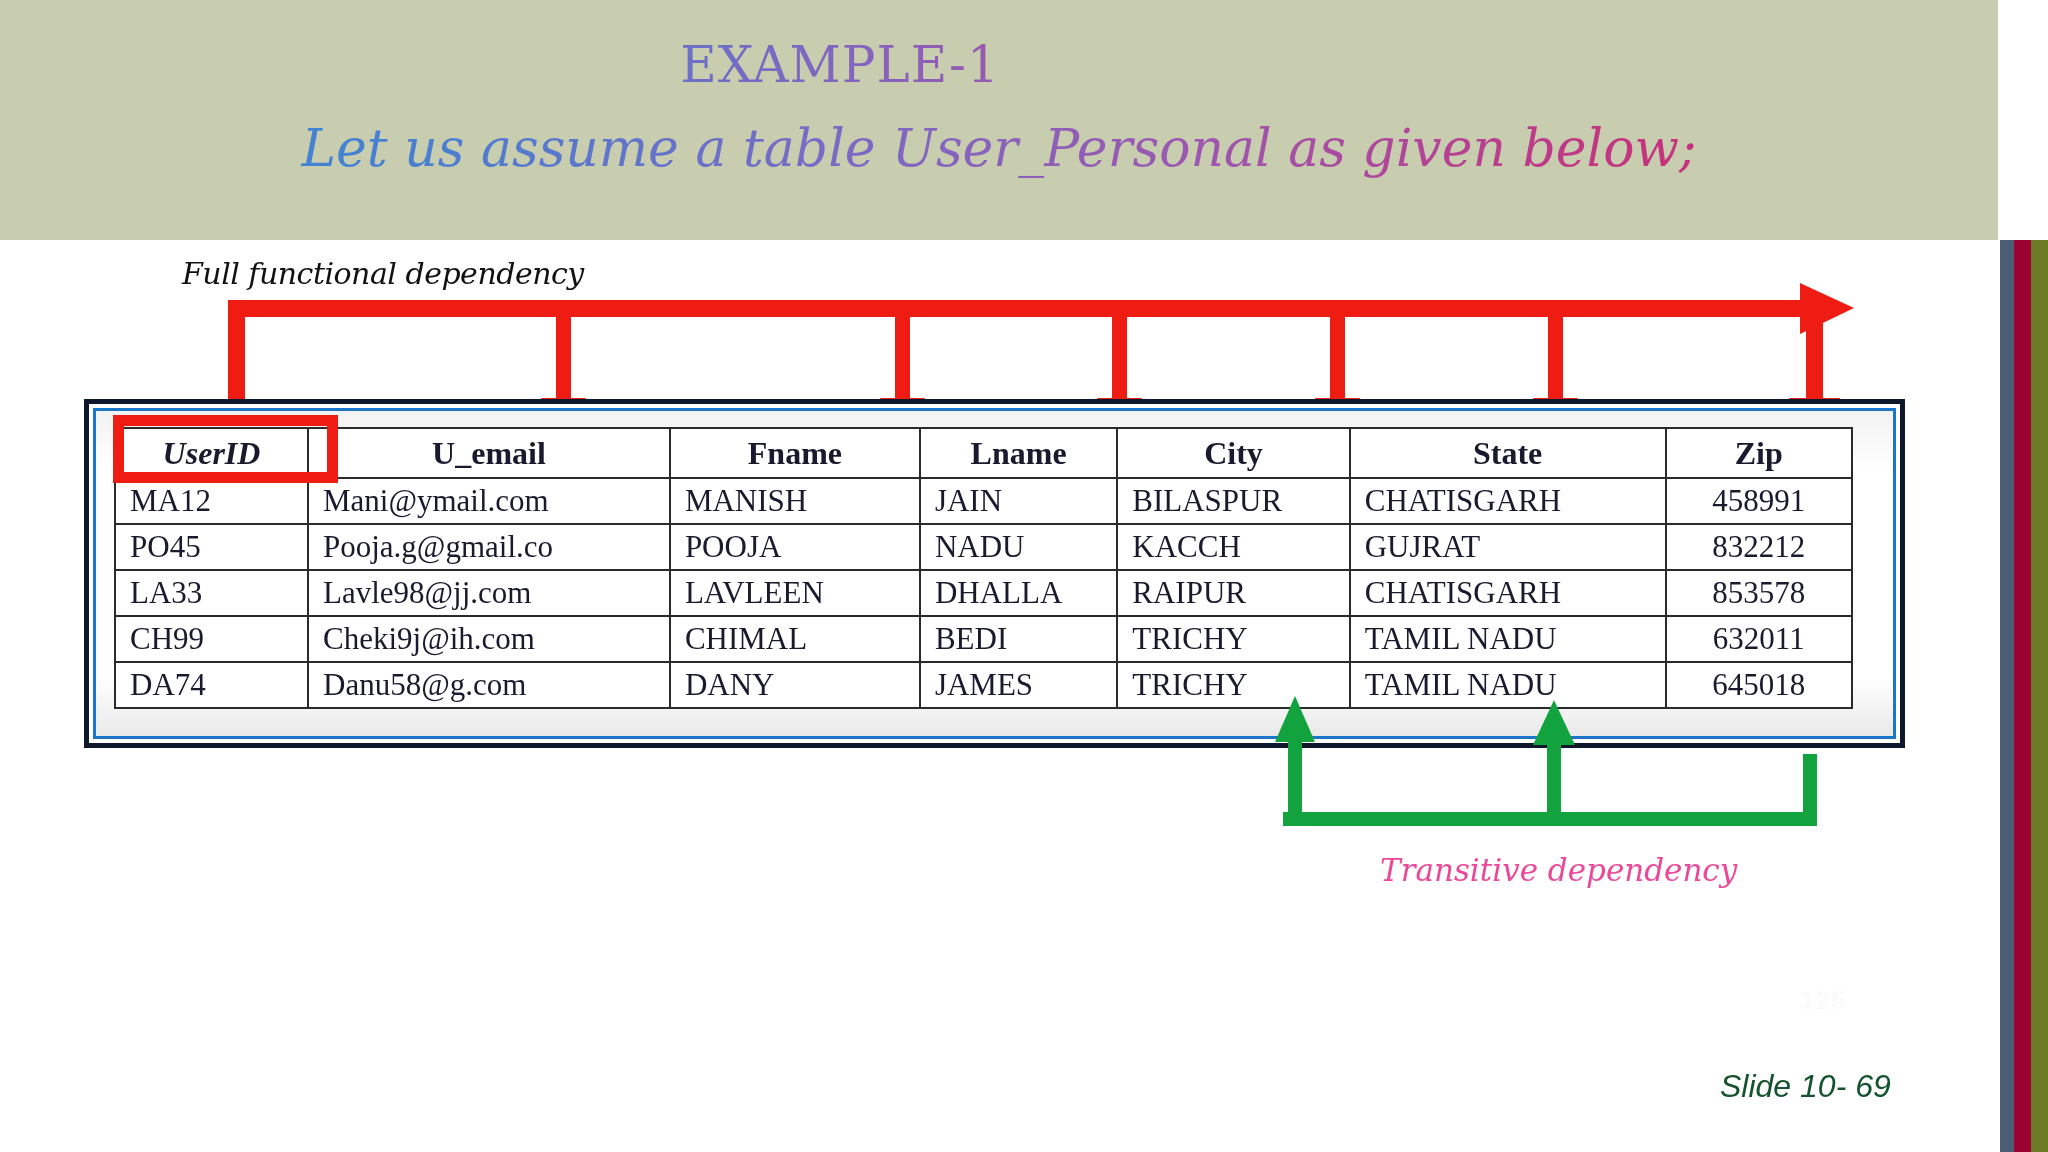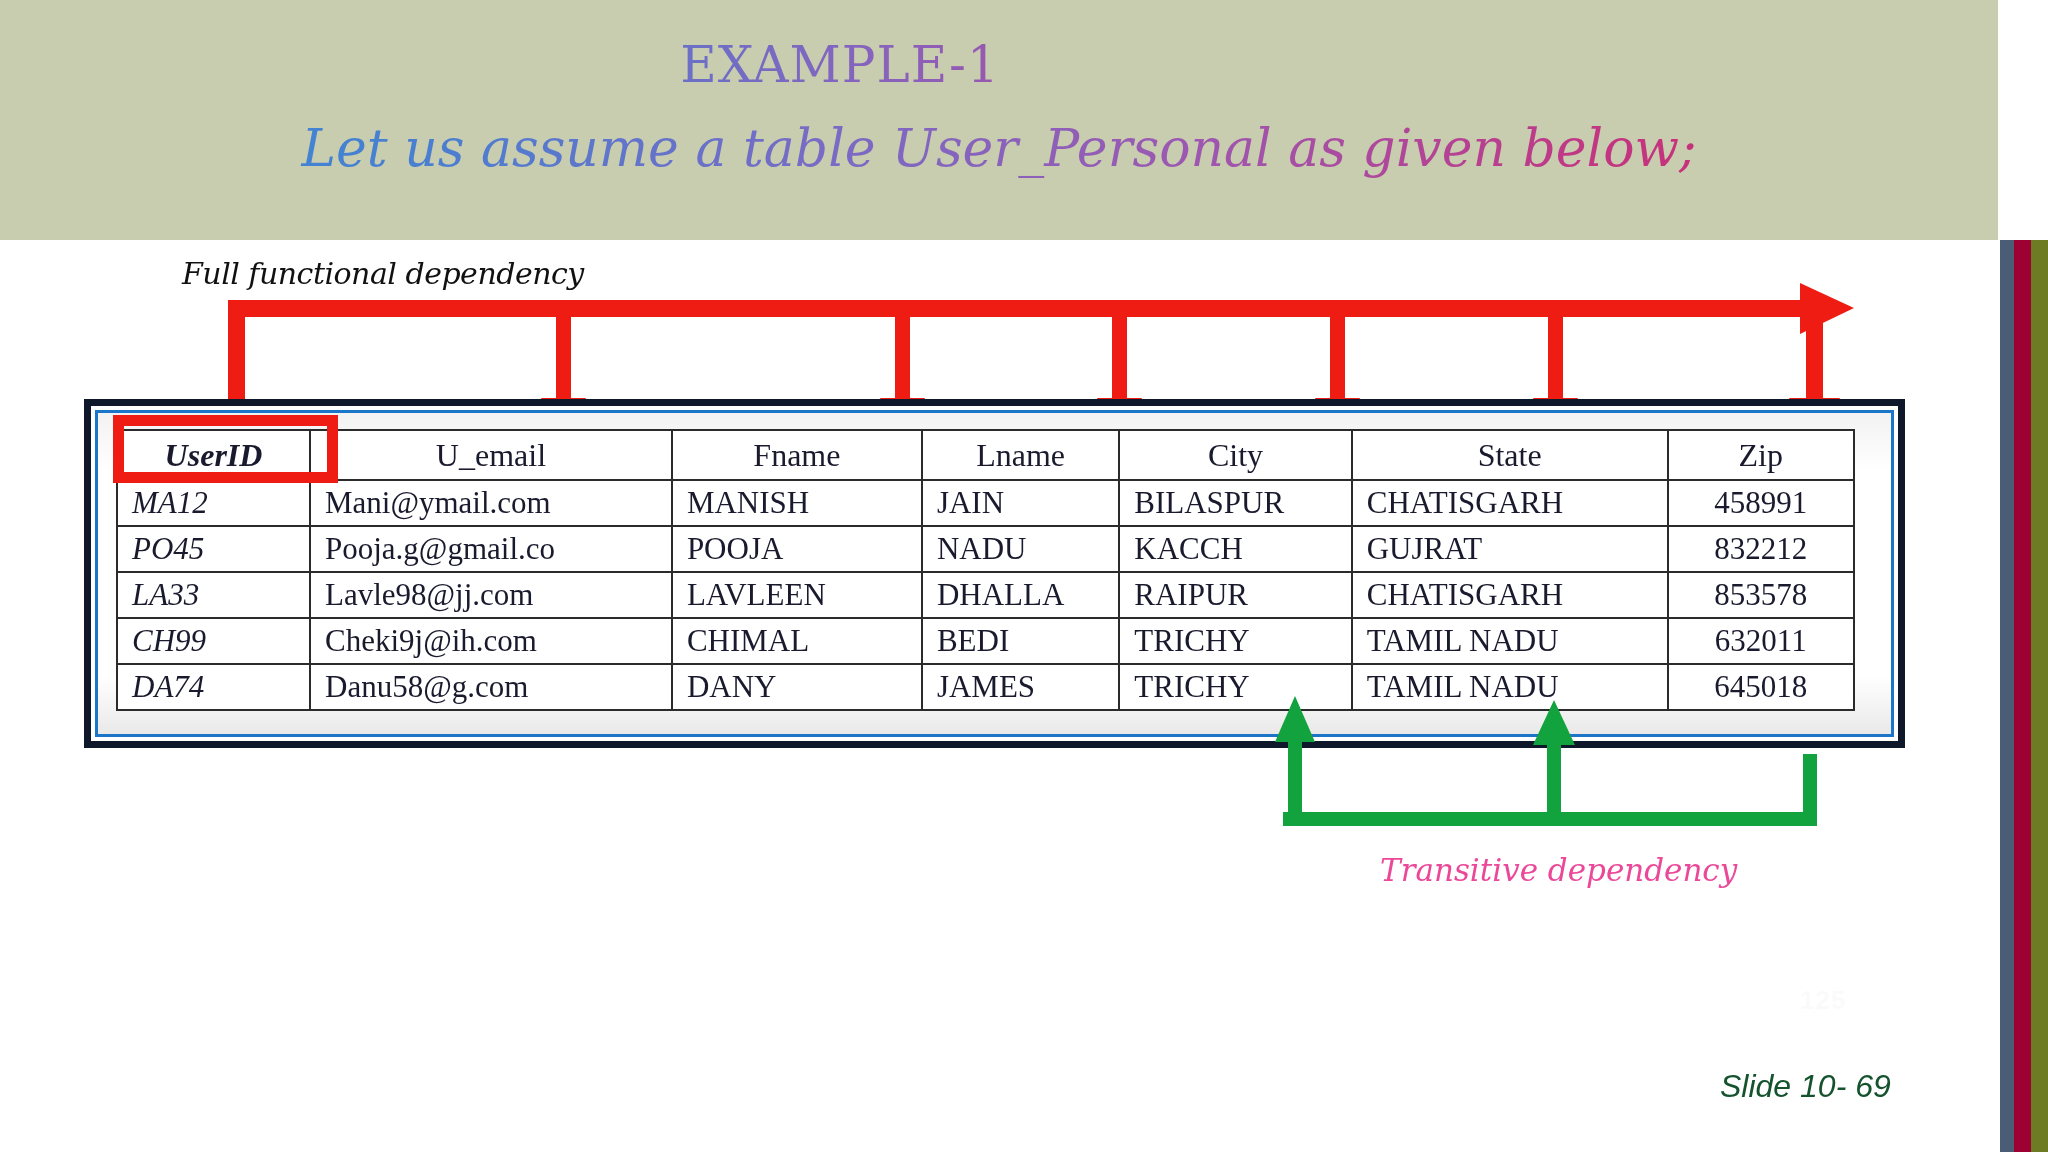--- a/index.html
+++ b/index.html
@@ -91,21 +91,21 @@
     white-space: nowrap;
   }
 
   
   #table-frame {
     position: absolute;
     left: 84px;
     top: 399px;
     width: 1821px;
     height: 349px;
-    border: 7px solid #0f172a;
+    border: 5px solid #0f172a;
     background: #ffffff;
     box-sizing: border-box;
   }
   #table-frame-inner {
     position: absolute;
     left: 4px;
     top: 4px;
     right: 4px;
     bottom: 4px;
     border: 3px solid #1b75c9;
@@ -125,31 +125,31 @@
     height: 44px;
     padding: 0 14px;
     font-family: "Liberation Serif", serif;
     font-size: 31px;
     color: #1a1a2e;
     background: #ffffff;
     overflow: hidden;
     white-space: nowrap;
   }
   #data-table th {
-    font-weight: 400;
+    font-weight: 700;
     text-align: center;
     height: 48px;
     font-size: 32px;
   }
   #data-table th.th-userid {
     font-style: italic;
     font-weight: 700;
   }
   #data-table td { text-align: left; }
-  #data-table td.cell-userid { font-style: italic; font-weight: 400; }
+  #data-table td.cell-userid { font-weight: 400; }
   #data-table td.cell-zip { text-align: center; }
 
   
   .col-userid { width: 176px; }
   .col-email  { width: 330px; }
   .col-fname  { width: 228px; }
   .col-lname  { width: 180px; }
   .col-city   { width: 212px; }
   .col-state  { width: 288px; }
   .col-zip    { width: 170px; }

